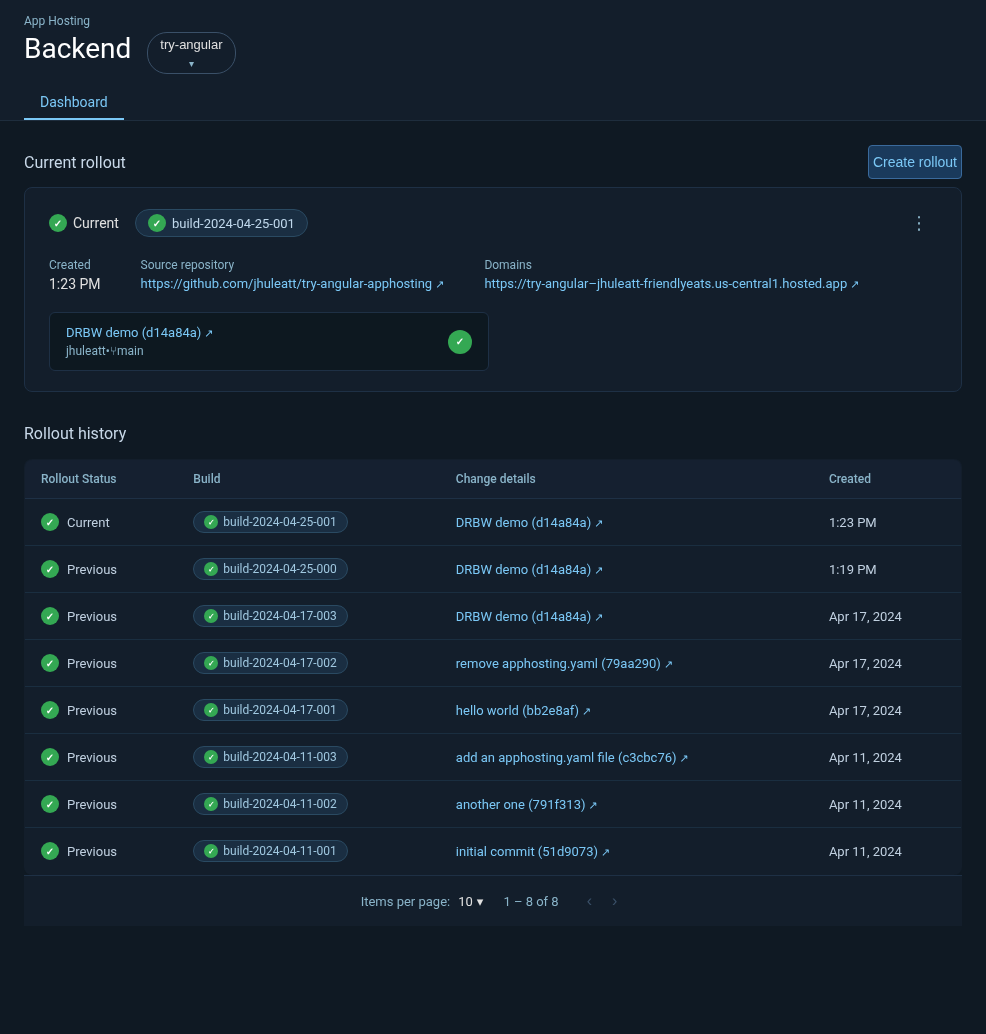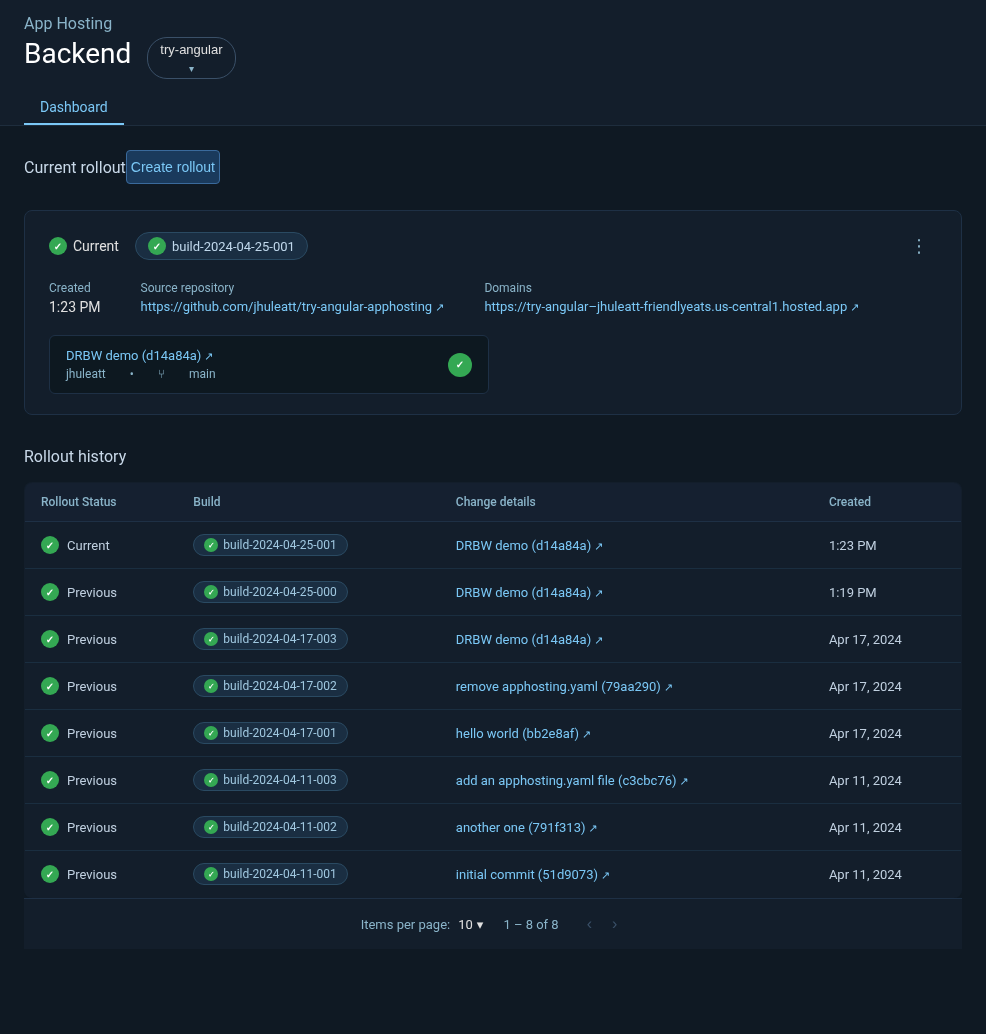--- a/index.html
+++ b/index.html
@@ -10,21 +10,21 @@
       font-size: 14px;
       min-height: 1034px;
       width: 986px;
     }
     .top-bar {
       background-color: #131e2b;
       padding: 14px 24px 0 24px;
       border-bottom: 1px solid #1e2d3d;
     }
     .app-hosting-label {
-      font-size: 16px;
+      font-size: 12px;
       color: #8ab4c9;
       margin-bottom: 4px;
     }
     .title-row {
       display: flex;
       gap: 16px;
       margin-bottom: 12px;
     }
     .backend-title {
       font-size: 28px;
@@ -62,21 +62,22 @@
     .tab.active {
       color: #7bc8f6;
       border-bottom: 2px solid #7bc8f6;
     }
     .main-content {
       padding: 24px 24px;
     }
     .section-header {
       display: flex;
       align-items: center;
-      margin-bottom: 26px;
+      justify-content: space-between;
+      margin-bottom: 8px;
     }
     .section-title {
       font-size: 16px;
       color: #c8d8e8;
     }
     .create-rollout-btn {
       background-color: #1a3a5c;
       color: #7bc8f6;
       border: 1px solid #3a6a9c;
       border-radius: 4px;
@@ -184,21 +185,21 @@
       gap: 4px;
     }
     .commit-link {
       color: #7bc8f6;
       text-decoration: none;
       font-size: 13px;
     }
     .commit-meta {
       display: flex;
       align-items: flex-end;
-      gap: 24px;
+      gap: 0;
       font-size: 12px;
       color: #8ab4c9;
     }
     .branch-icon {
       font-size: 12px;
     }
     .rollout-history-title {
       font-size: 16px;
       color: #c8d8e8;
       margin-bottom: 16px;

